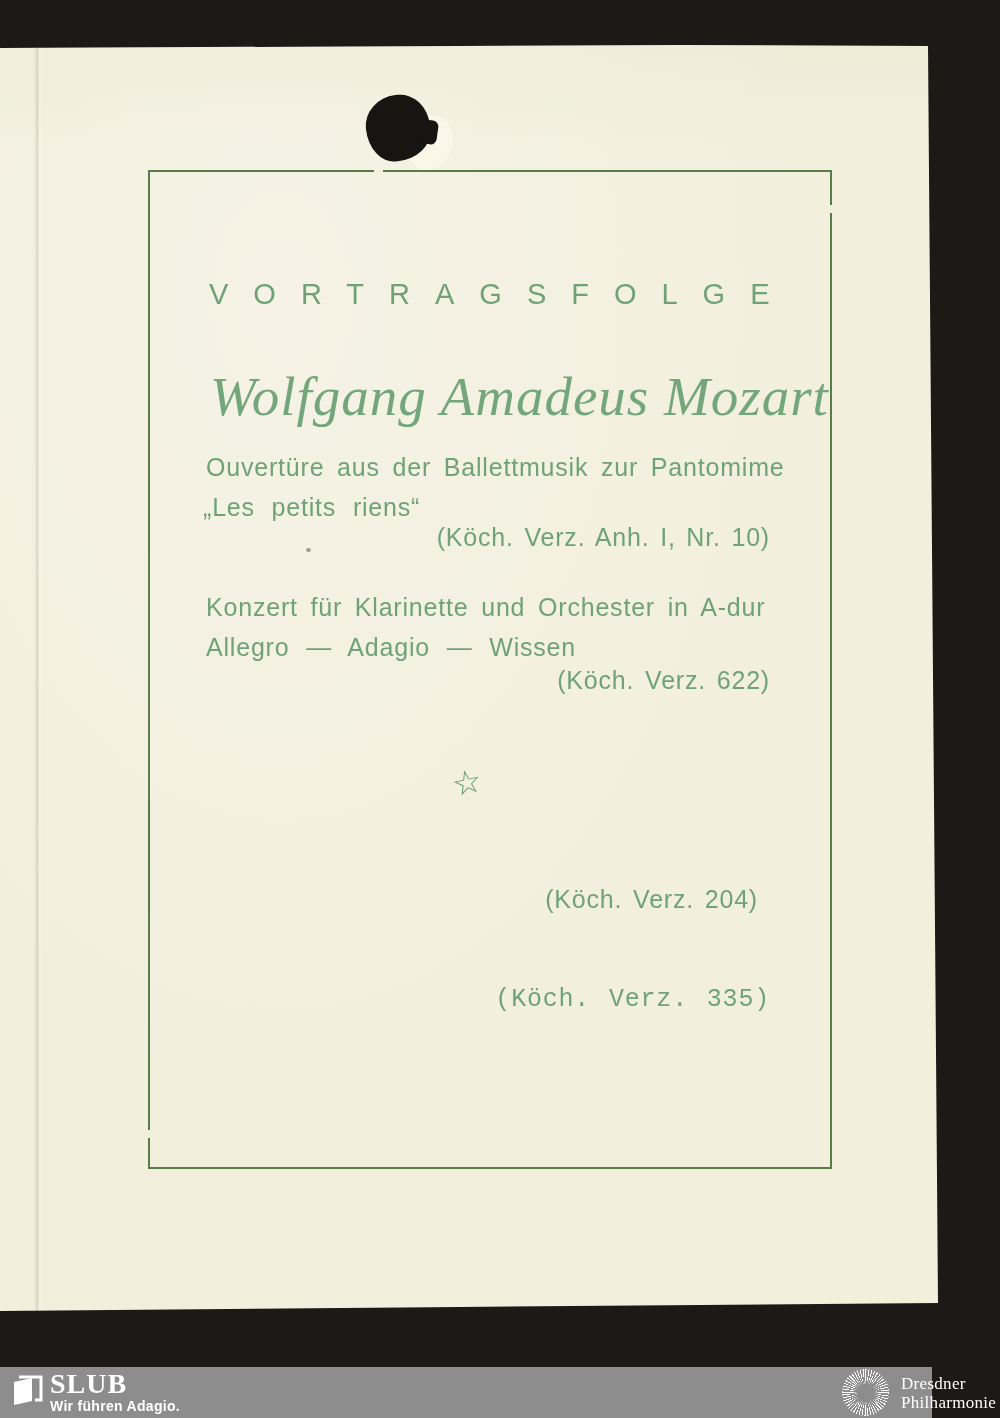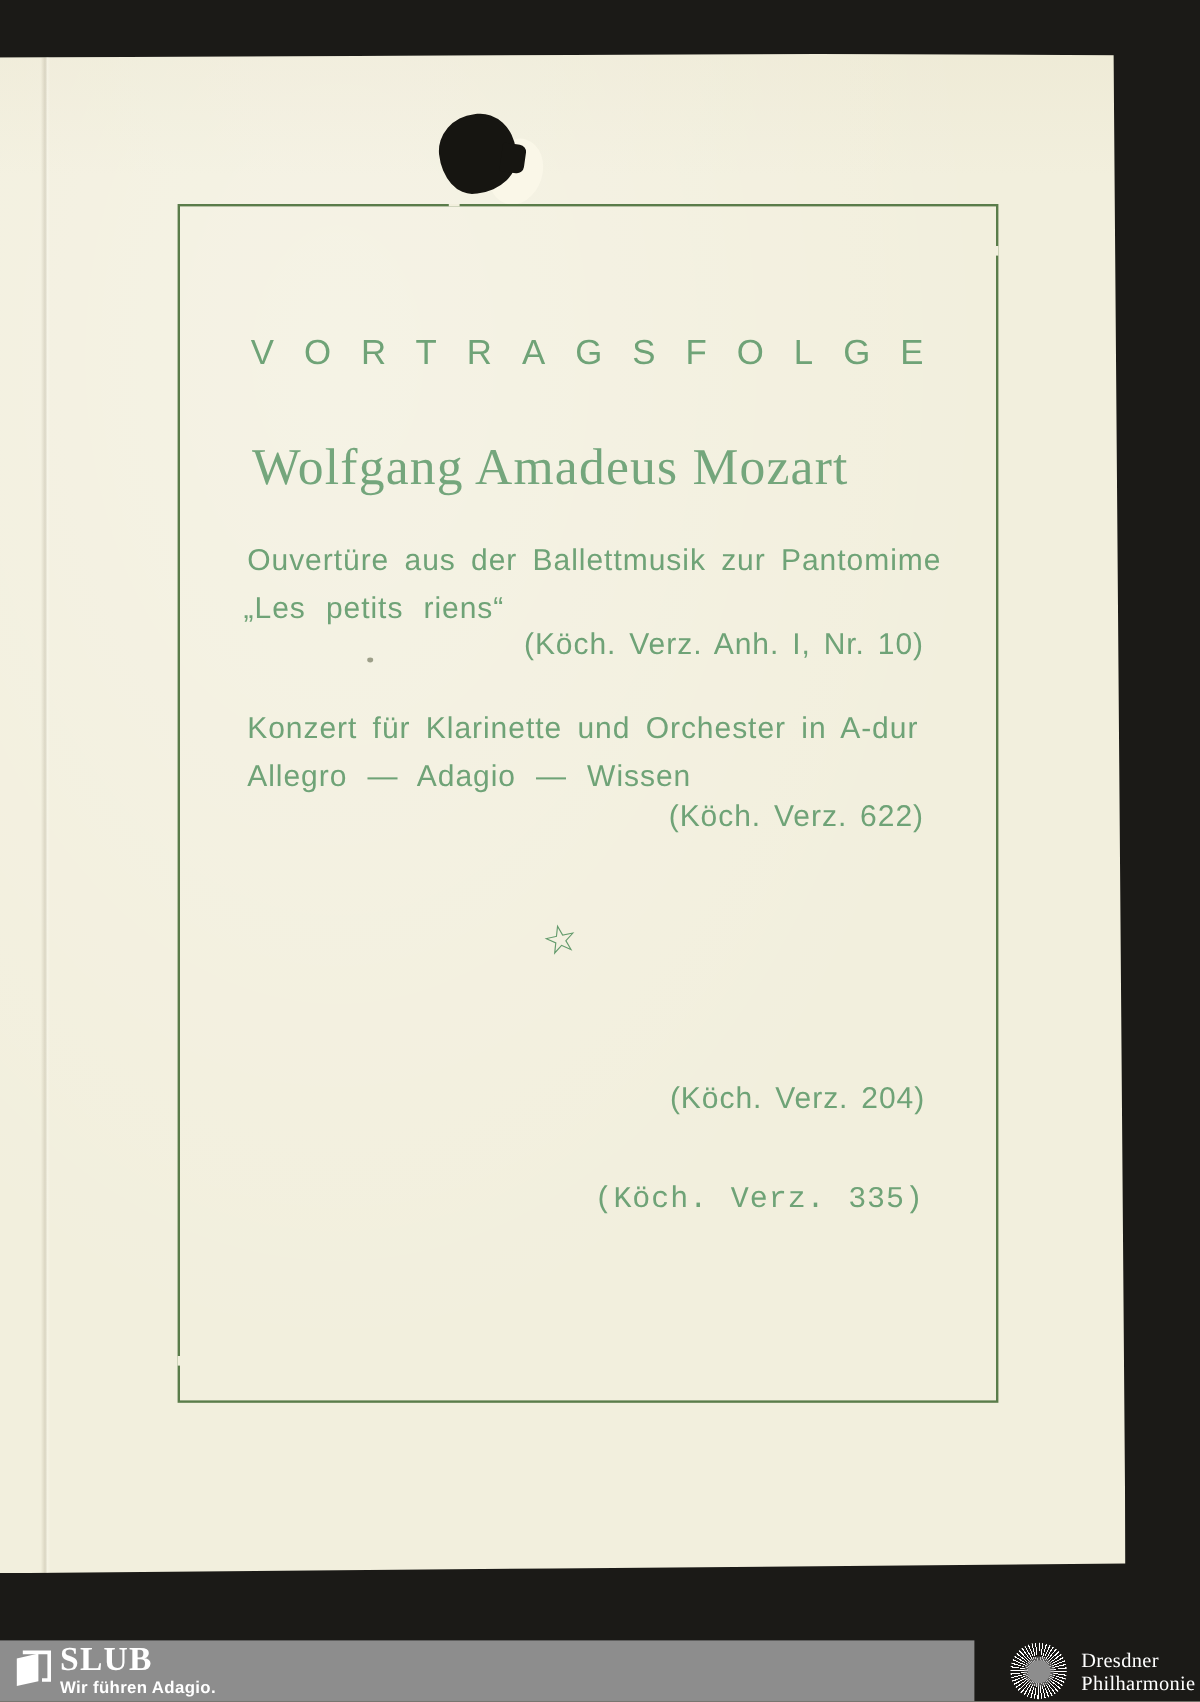--- a/index.html
+++ b/index.html
@@ -52,45 +52,45 @@
   .gap-left  { left: -2px; top: 958px; width: 2px; height: 8px; }
 
   
   .gtext { position: absolute; color: #6fa377; white-space: nowrap; }
   .title {
     left: 209px; top: 233px;
     font-size: 29px; letter-spacing: 25px; font-weight: 400;
   }
   .composer {
     left: 210px; top: 320px;
-    font-family: "Liberation Serif", serif; 
-    font-size: 43px; letter-spacing: 1px; color: #74a67c;
+    font-family: "Liberation Serif", serif; font-style: italic;
+    font-size: 55px; letter-spacing: 1px; color: #74a67c;
   }
   .work { font-size: 25px; letter-spacing: .8px; word-spacing: 5px; }
   .catalog { font-size: 25px; letter-spacing: .8px; word-spacing: 3px; text-align: right; }
   .w0l1 { left: 206px; top: 408px; }
   .w0l2 { left: 203px; top: 448px; word-spacing: 9px; }
   .w0cat { right: 168px; top: 478px; }
   .w1l1 { left: 206px; top: 548px; }
   .w1l2 { left: 206px; top: 588px; word-spacing: 9px; }
   .w1cat { right: 168px; top: 621px; }
   .star {
     left: 452px; top: 718px; font-size: 33px; color: #629a6b;
     transform: rotate(-12deg);
   }
   .w2l1 { left: 206px; top: 808px; word-spacing: 7px; }
-  .w2cat { right: 167px; top: 840px; margin-top: 16px; }
+  .w2cat { right: 180px; top: 840px; }
   .w3l1 { left: 206px; top: 908px; word-spacing: 7px; }
   .w3cat { right: 168px; top: 940px; font-family: Liberation Mono, monospace; }
   .speck { position: absolute; left: 306px; top: 503px; width: 5px; height: 4px;
            background: #8d9079; border-radius: 50%; opacity: .85; }
 
   
   .footer {
-    position: absolute; left: 0; top: 1367px; width: 812px; height: 51px;
+    position: absolute; left: 0; top: 1367px; width: 932px; height: 51px;
     background: #8d8d8d;
   }
   .slub-icon { position: absolute; left: 10px; top: 7px; }
   .slub-name {
     position: absolute; left: 50px; top: 1px;
     font-family: "Liberation Serif", serif; font-weight: bold;
     font-size: 28px; line-height: 31px; color: #ffffff; letter-spacing: 1px;
   }
   .slub-tag {
     position: absolute; left: 50px; top: 31px;

